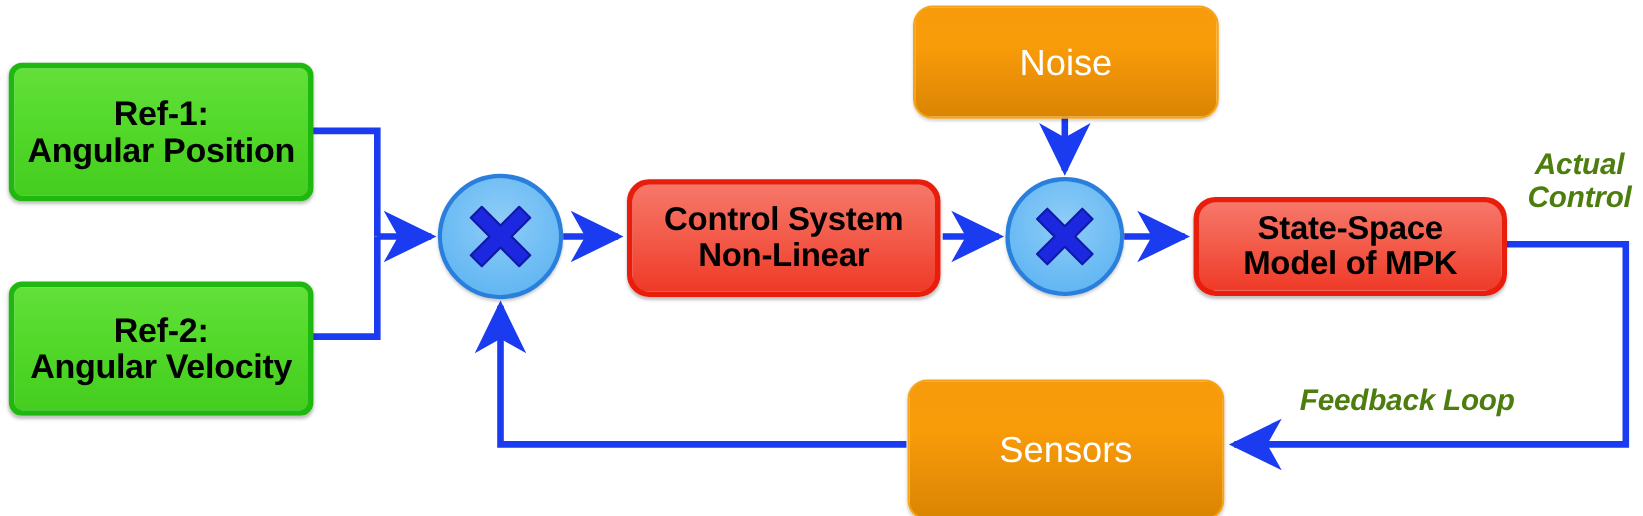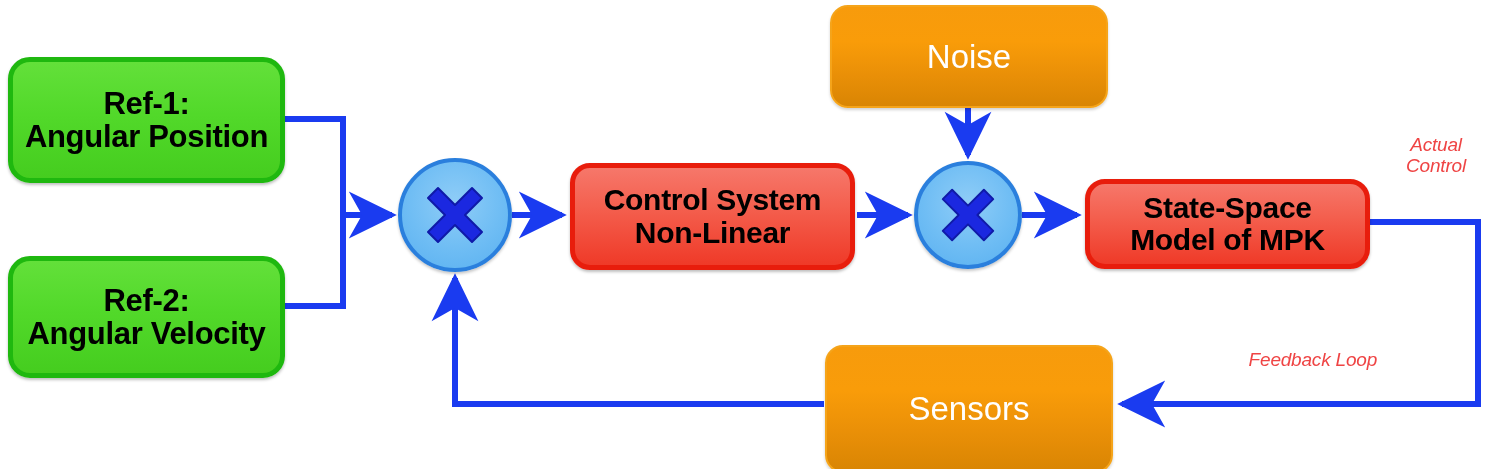--- a/index.html
+++ b/index.html
@@ -35,21 +35,21 @@
     align-items: center;
     justify-content: center;
     text-align: center;
     line-height: 1.08;
   }
 
   
   .block.green {
     background: linear-gradient(180deg, #63e03a 0%, #52d92a 45%, #45cd1f 100%);
     border: 5px solid #1fb80f;
-    border-radius: 22px;
+    border-radius: 12px;
     color: #000000;
     font-weight: bold;
     font-size: 31px;
     letter-spacing: -0.3px;
     box-shadow: 0 2px 3px rgba(0,0,0,0.25);
   }
 
   
   .block.red {
     background: linear-gradient(180deg, #f6776a 0%, #f4604f 40%, #ef3a28 100%);
@@ -95,24 +95,24 @@
     align-items: center;
     justify-content: center;
   }
   .junction svg {
     display: block;
   }
 
   
   .label {
     position: absolute;
-    color: #ef4444;
-    font-weight: normal;
+    color: #4d7c0f;
+    font-weight: bold;
     font-style: italic;
-    font-size: 19px;
+    font-size: 27px;
     line-height: 1.1;
     letter-spacing: -0.2px;
     text-align: center;
     white-space: nowrap;
   }
   .label span { display: block; }
 </style>
 </head>
 <body>
 

